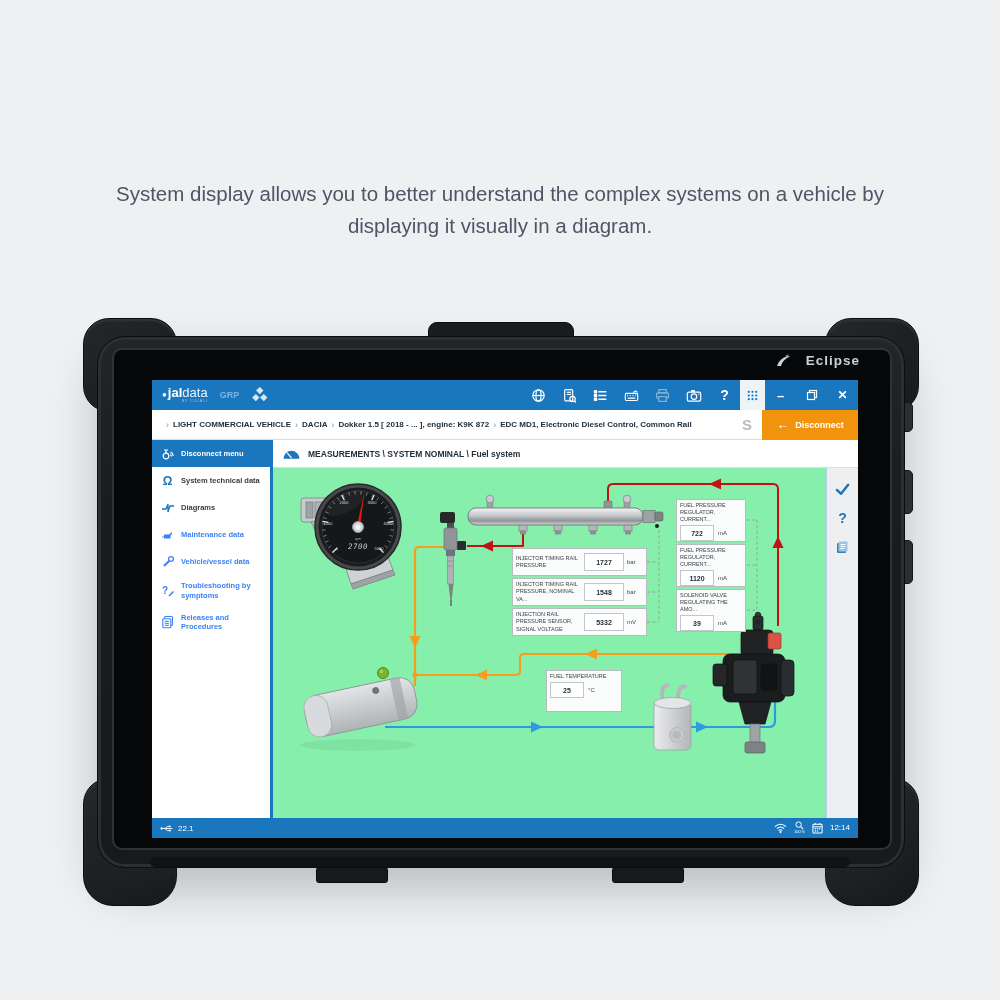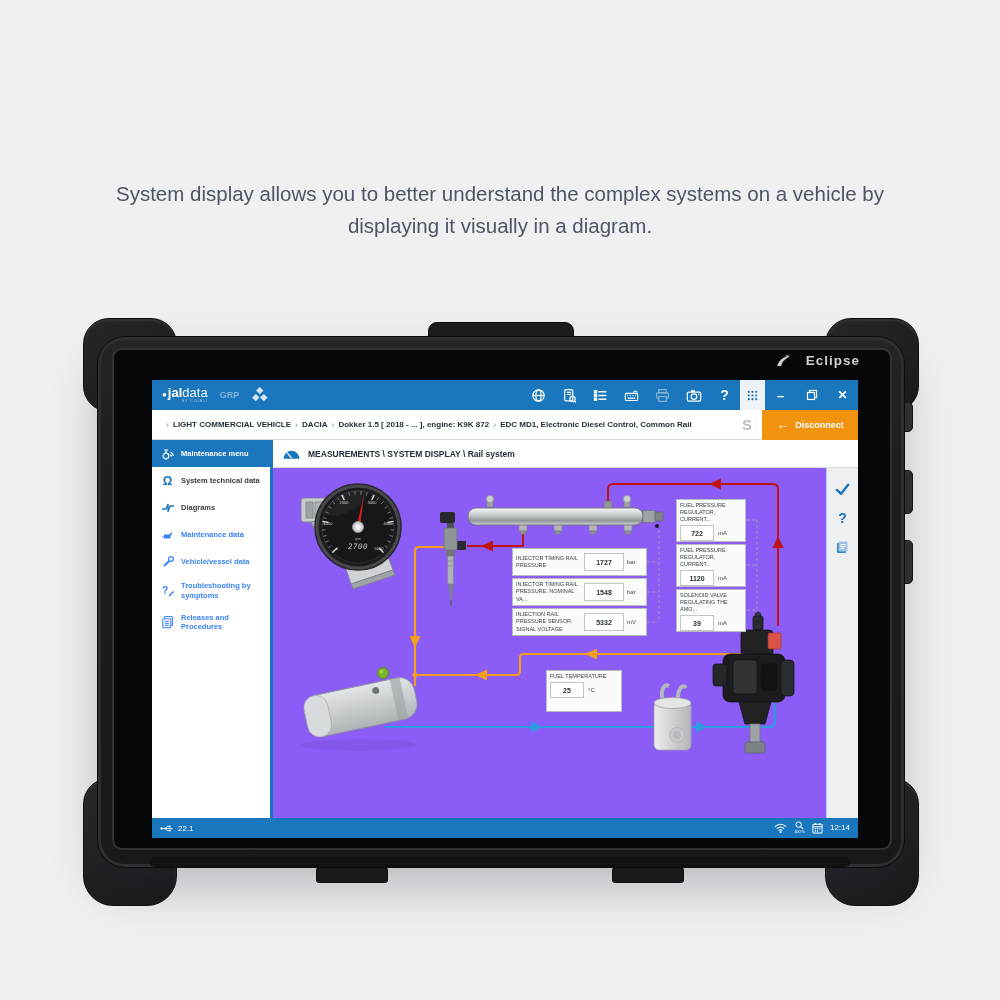--- a/index.html
+++ b/index.html
@@ -69,21 +69,21 @@
   .sb-item.active{background:#1b77bd;color:#fff;}
   .sb-item.enabled{color:#383d42;}
   .sb-item.enabled .sb-ico{color:#1b77bd;}
   .sb-item.disabled{color:#3b82f6;}
   .vdivider{position:absolute;left:118px;top:60px;width:3px;bottom:20px;background:#1b77bd;}
   
   .chead{position:absolute;left:121px;top:60px;right:0;height:28px;background:#fff;
     border-bottom:1px solid #dadde0;display:flex;align-items:center;gap:7px;padding-left:9px;box-sizing:border-box;}
   .chead-text{font-size:8.5px;font-weight:700;color:#222f3a;}
   
-  .diagram{position:absolute;left:121px;top:88px;width:553px;height:350px;background:#8b5cf6;}
+  .diagram{position:absolute;left:121px;top:88px;width:553px;height:350px;background:#86efac;}
   .diag-svg{position:absolute;left:0;top:0;width:553px;height:350px;}
   .rstrip{position:absolute;right:0;top:88px;width:32px;bottom:20px;background:#edeff1;
     border-left:1px solid #b4cfe6;display:flex;flex-direction:column;align-items:center;padding-top:14px;gap:15px;box-sizing:border-box;}
   .rstrip .q{color:#1b77bd;font-size:14px;font-weight:700;line-height:1;}
   
   .mbox{position:absolute;background:#fafbfb;border:1px solid #b8bcc0;display:flex;align-items:center;
     gap:3px;padding:2px 3px;box-sizing:border-box;z-index:2;}
   .mbox .lbl{font-size:5.5px;line-height:1.3;color:#3f454b;flex:1;}
   .mbox .val{background:#fff;border:1px solid #c2c6c9;font-size:7px;font-weight:700;color:#26303a;
     width:38px;height:16px;display:flex;align-items:center;justify-content:center;flex:none;}
@@ -259,21 +259,21 @@
     <div class="sidebar">
       <div class="sb-item active">
         <span class="sb-ico">
           <svg width="14" height="14" viewBox="0 0 14 14" fill="none" stroke="currentColor" stroke-width="1.2">
             <circle cx="5" cy="9" r="2.8"></circle>
               <path d="M5,6.2 V3 M3,3 h4"></path>
               <path d="M9.5,5 a5,5 0 0 1 2.8,4"></path>
               <path d="M9,7.5 a2.6,2.6 0 0 1 1.5,2"></path>
           </svg>
           </span>
-        <span class="sb-label">Maintenance menu</span>
+        <span class="sb-label">Disconnect menu</span>
       </div>
       <div class="sb-item enabled">
         <span class="sb-ico">Ω</span>
         <span class="sb-label">System technical data</span>
       </div>
       <div class="sb-item enabled">
         <span class="sb-ico">
           <svg width="14" height="14" viewBox="0 0 14 14" fill="none" stroke="currentColor" stroke-width="1.3">
             <path d="M1,8 h4 l2,-5 v8 l2,-6 h4"></path>
           </svg>
@@ -321,21 +321,21 @@
       </div>
 
     </div>
     <div class="vdivider"></div>
 
     <div class="chead">
       <svg width="19" height="12" viewBox="0 0 24 14">
         <path d="M2,13 A10,10 0 0 1 22,13 Z" fill="#1b77bd"></path>
         <line x1="12" y1="12" x2="6.5" y2="5.5" stroke="#fff" stroke-width="1.6"></line>
       </svg>
-      <span class="chead-text">MEASUREMENTS \ SYSTEM DISPLAY \ Rail system</span>
+      <span class="chead-text">MEASUREMENTS \ SYSTEM NOMINAL \ Fuel system</span>
     </div>
 
     <div class="diagram">
       <svg class="diag-svg" viewBox="0 0 553 350">
         <defs>
           <linearGradient id="railGrad" x1="0" y1="0" x2="0" y2="1">
             <stop offset="0" stop-color="#f4f5f6"></stop>
               <stop offset="0.45" stop-color="#c3c7ca"></stop>
             <stop offset="0.75" stop-color="#8f9497"></stop>
               <stop offset="1" stop-color="#d2d5d7"></stop>

